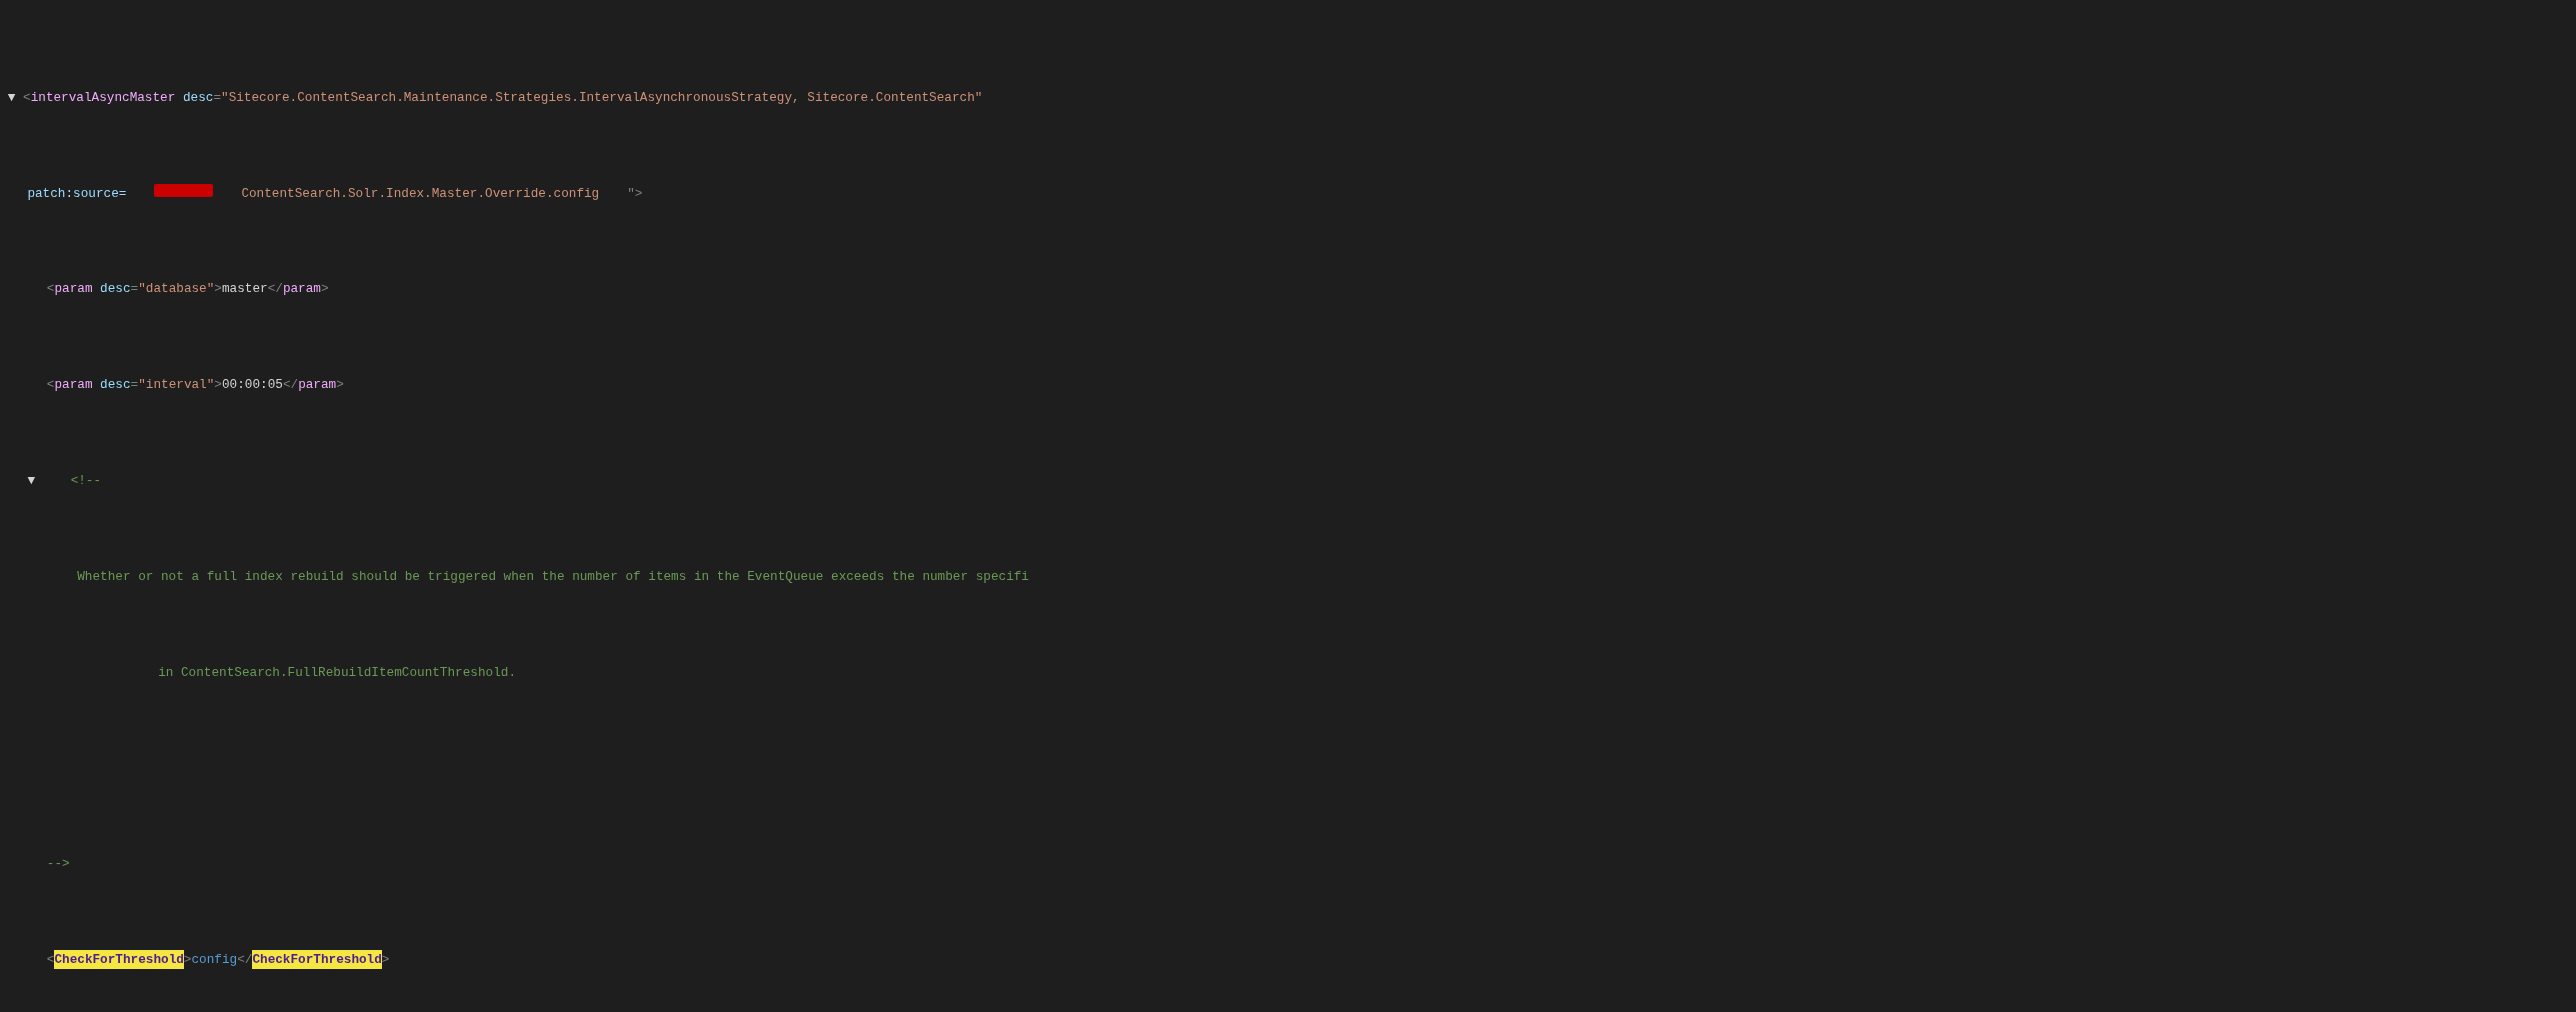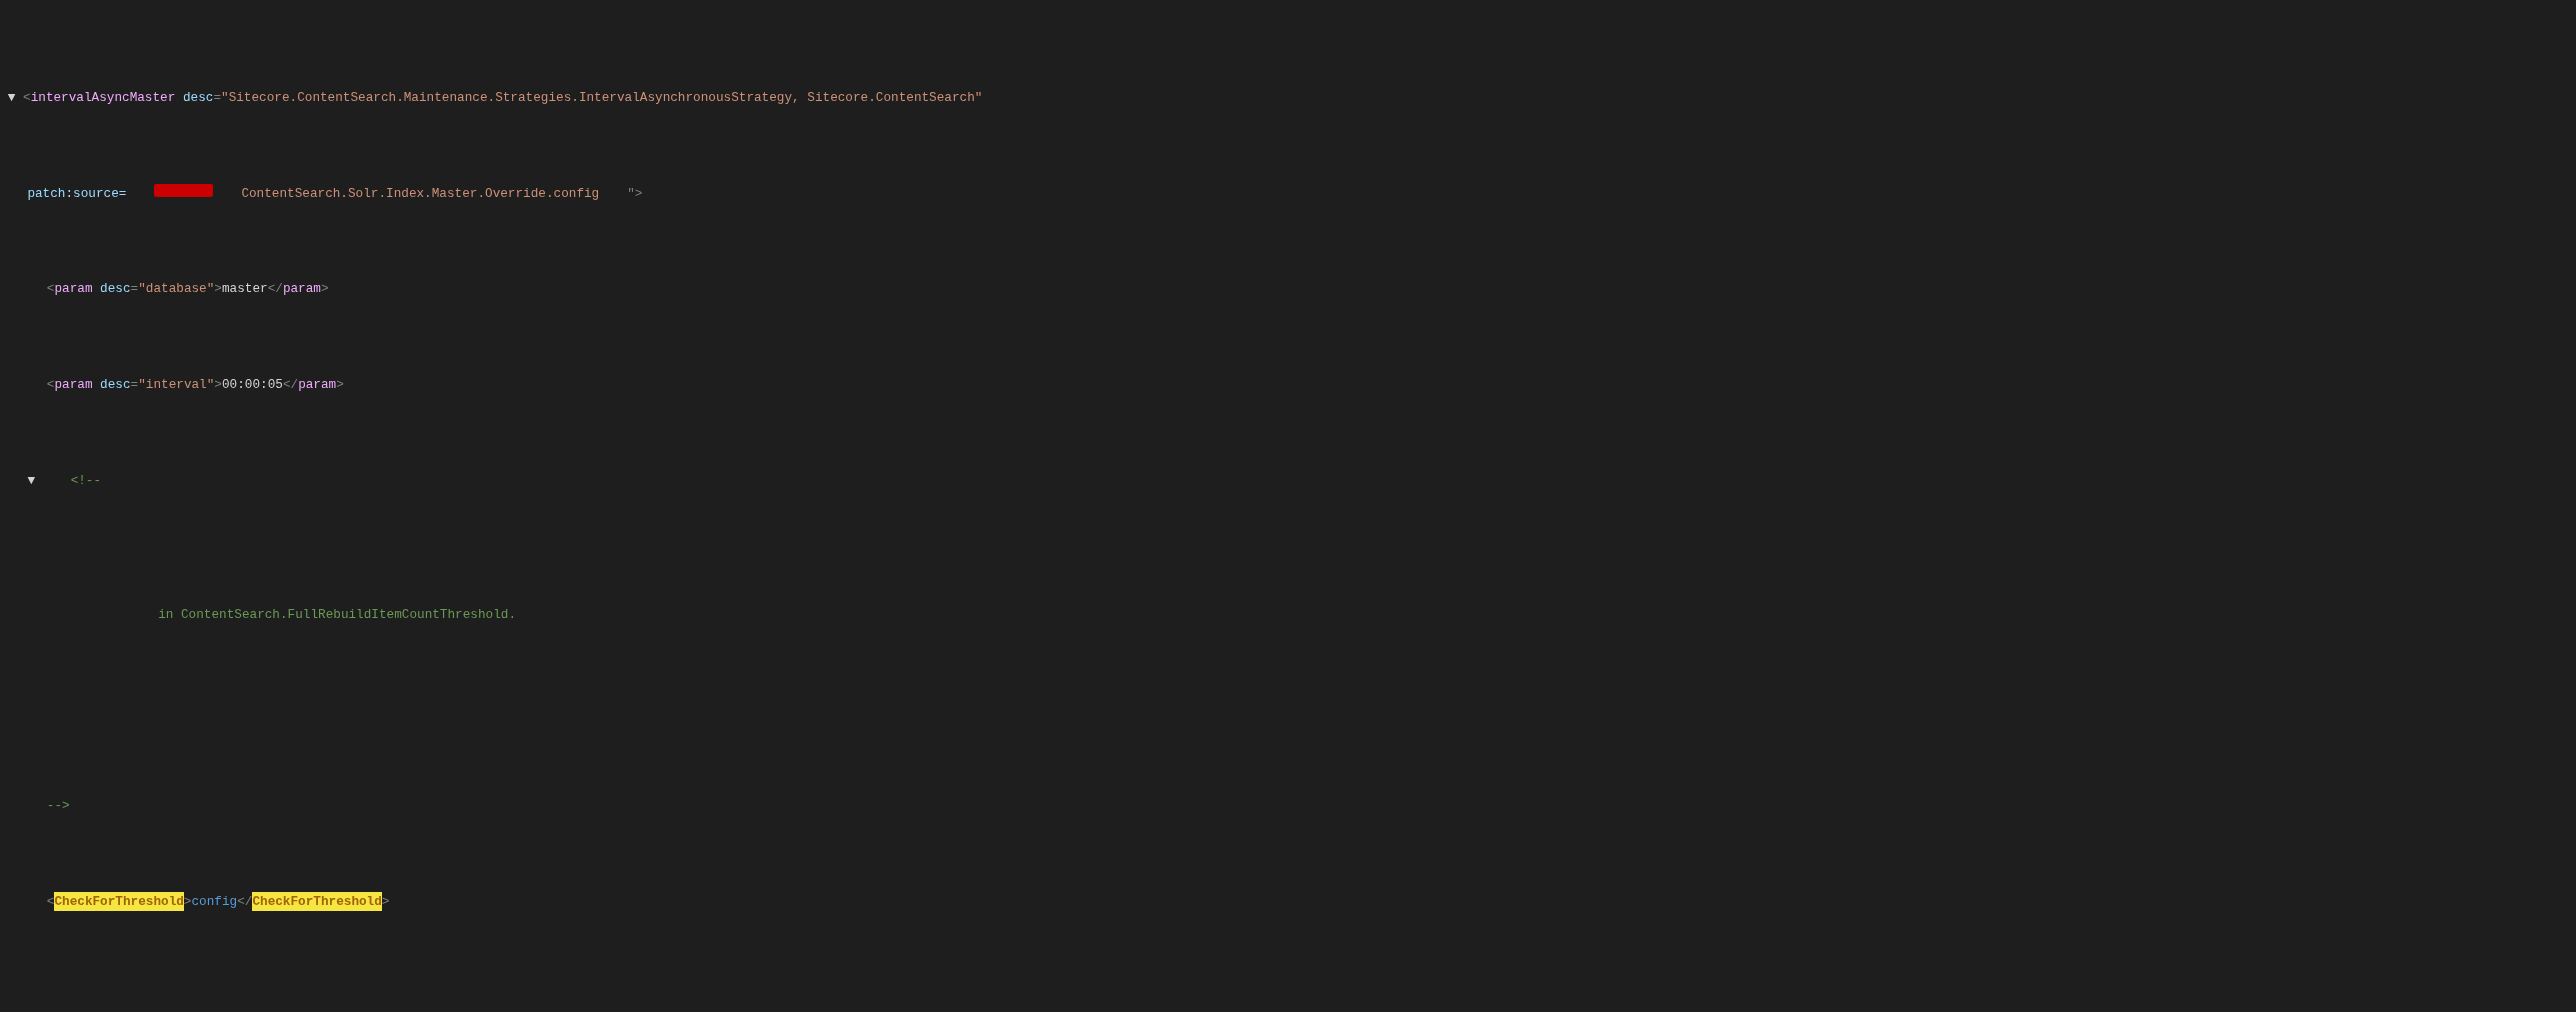--- a/index.html
+++ b/index.html
@@ -31,21 +31,21 @@
     .indent-1 { padding-left: 19.6px; gap: 28px; }
     .indent-2 { padding-left: 39px; }
     .indent-3 { padding-left: 59px; }
 
     .xml-tag { color: #f0abfc; text-align: right; }
     .xml-bracket { color: #808080; }
     .xml-attr-name { color: #9cdcfe; }
     .xml-attr-value { color: #ce9178; }
     .xml-text { color: #d4d4d4; }
     .xml-comment { color: #6a9955; }
-    .xml-highlight { background-color: #f5e642; color: #a16207; font-weight: bold; text-align: center; }
+    .xml-highlight { background-color: #f5e642; color: #4c1d95; font-weight: bold; text-align: center; }
     .triangle-open { color: #d4d4d4; cursor: pointer; }
     .false-val { color: #569cd6; }
 
     .redacted {
       display: inline-block;
       background-color: #cc0000;
       color: #cc0000;
       border-radius: 2px;
       min-width: 59px;
       height: 13.7px;
@@ -76,20 +76,23 @@
   <div class="line indent-2">
     <span class="xml-bracket">&lt;</span><span class="xml-tag">param</span><span class="xml-attr-name"> desc</span><span class="xml-bracket">=</span><span class="xml-attr-value">"interval"</span><span class="xml-bracket">&gt;</span><span class="xml-text">00:00:05</span><span class="xml-bracket">&lt;/</span><span class="xml-tag">param</span><span class="xml-bracket">&gt;</span>
   </div>
 
   
   <div class="line indent-1">
     <span class="triangle-open">▼ </span><span class="xml-comment">&lt;!--</span>
   </div>
 
   
+  <div class="line indent-2">
+    <span class="xml-comment">    Whether or not a full index rebuild should be triggered when the number of items in the EventQueue exceeds the number specifi</span>
+  </div>
 
   
   <div class="line indent-3">
     <span class="xml-comment">            in ContentSearch.FullRebuildItemCountThreshold.</span>
   </div>
 
   
   <div class="line">&nbsp;</div>
 
   

